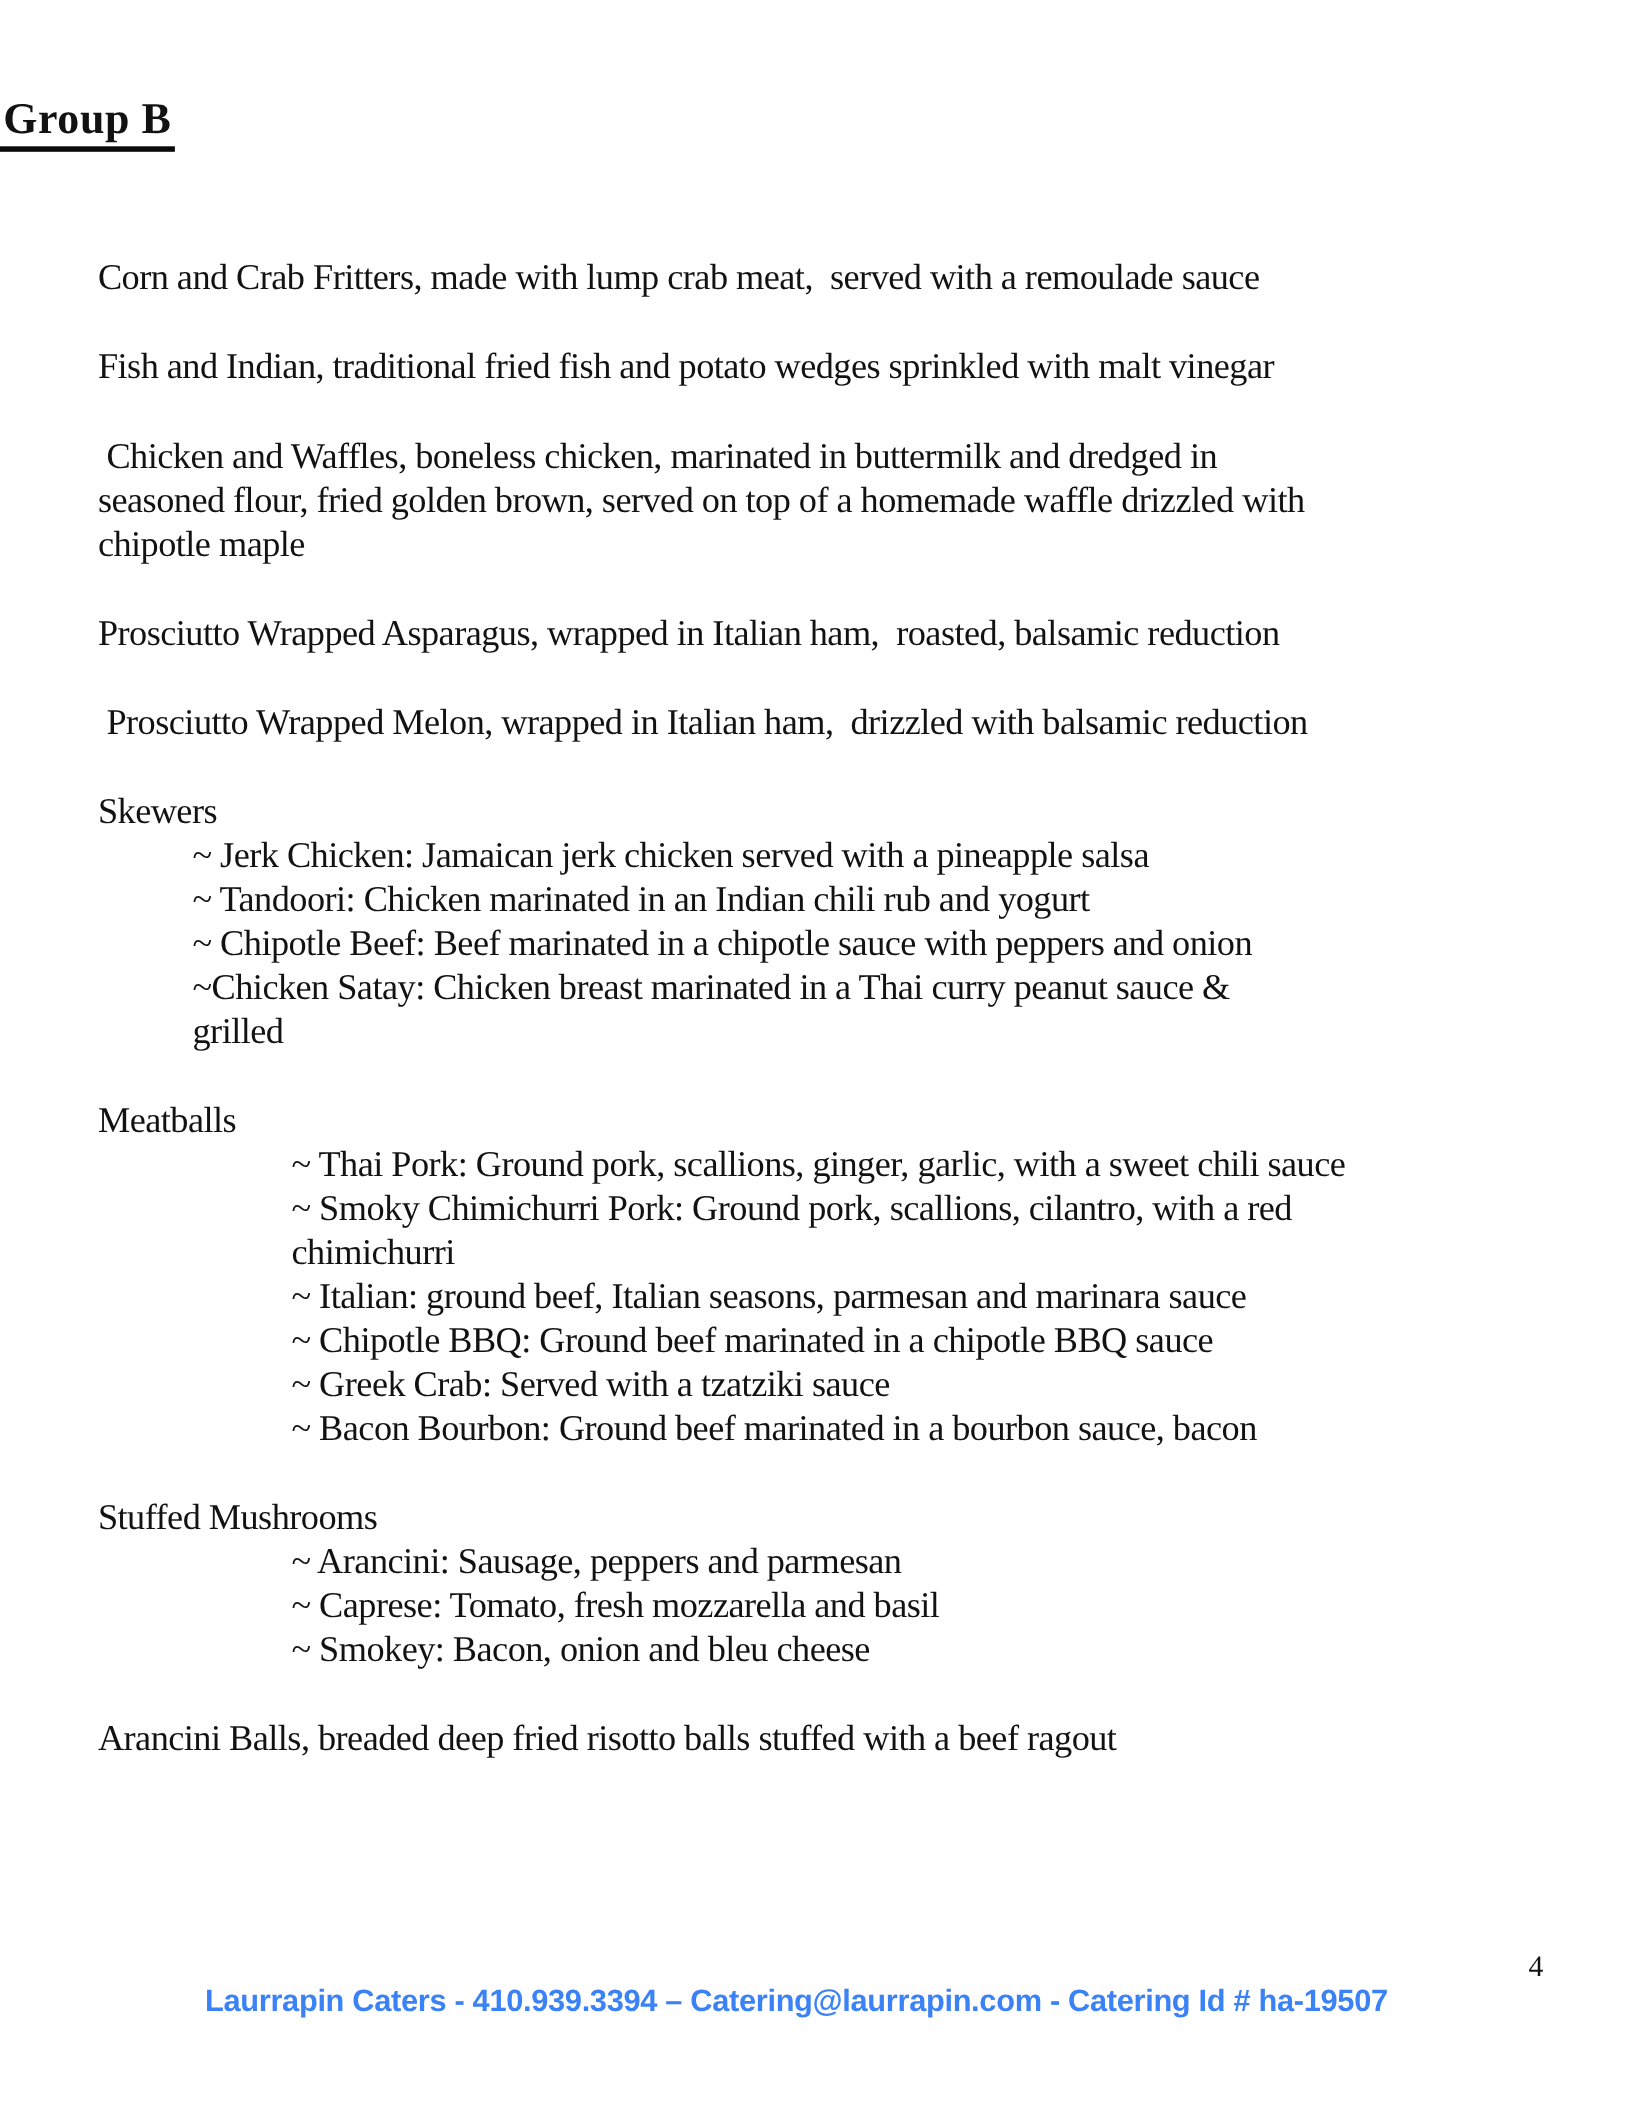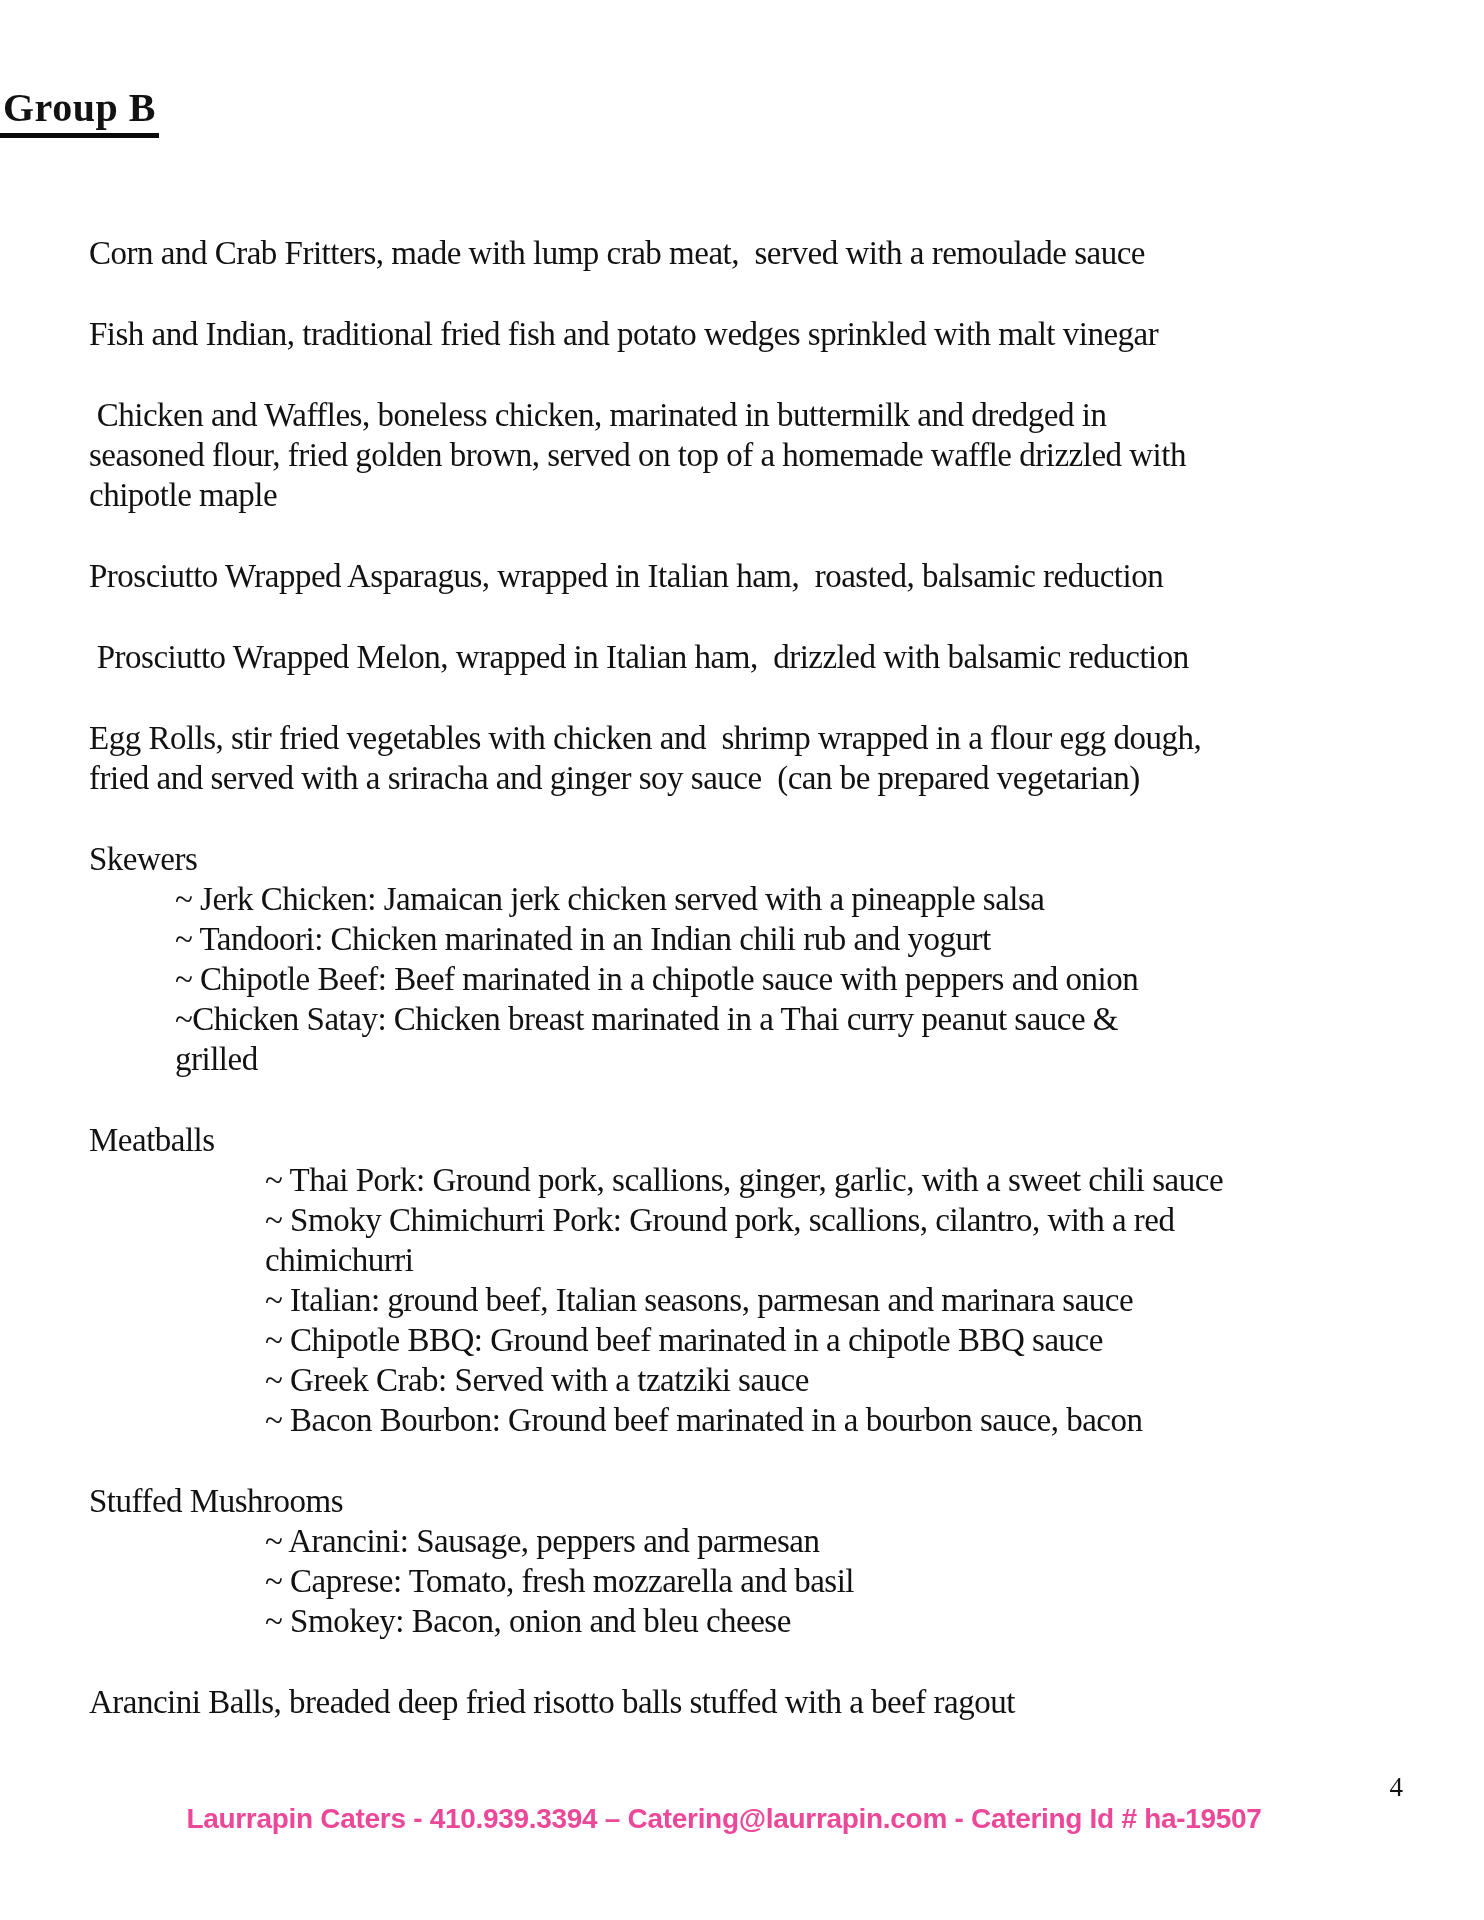--- a/index.html
+++ b/index.html
@@ -68,40 +68,38 @@
     top: 1803px;
     left: 0;
     right: 0;
     padding-right: 36px;
     text-align: center;
     font-family: "Liberation Sans", sans-serif;
     font-weight: bold;
     font-size: 28px;
     line-height: 32px;
     letter-spacing: -0.3px;
-    color: #ec4899;
+    color: #3b82f6;
   }
 </style>
 </head>
 <body>
 
 <div class="page">
 
   <h1 class="title"><span class="title-text">Group B</span></h1>
 
   <div class="content" id="menu-content">
       <div class="block para">Corn and Crab Fritters, made with lump crab meat,  served with a remoulade sauce</div>
       <div class="block para">Fish and Indian, traditional fried fish and potato wedges sprinkled with malt vinegar</div>
       <div class="block para"> Chicken and Waffles, boneless chicken, marinated in buttermilk and dredged in
 seasoned flour, fried golden brown, served on top of a homemade waffle drizzled with
 chipotle maple</div>
       <div class="block para">Prosciutto Wrapped Asparagus, wrapped in Italian ham,  roasted, balsamic reduction</div>
       <div class="block para"> Prosciutto Wrapped Melon, wrapped in Italian ham,  drizzled with balsamic reduction</div>
-      <div class="block para">Egg Rolls, stir fried vegetables with chicken and  shrimp wrapped in a flour egg dough,
-fried and served with a sriracha and ginger soy sauce  (can be prepared vegetarian)</div>
       <div class="block heading">Skewers</div>
       <div class="block item indent-1">~ Jerk Chicken: Jamaican jerk chicken served with a pineapple salsa</div>
       <div class="block item indent-1">~ Tandoori: Chicken marinated in an Indian chili rub and yogurt</div>
       <div class="block item indent-1">~ Chipotle Beef: Beef marinated in a chipotle sauce with peppers and onion</div>
       <div class="block item indent-1">~Chicken Satay: Chicken breast marinated in a Thai curry peanut sauce &amp;
 grilled</div>
       <div class="block heading">Meatballs</div>
       <div class="block item indent-2">~ Thai Pork: Ground pork, scallions, ginger, garlic, with a sweet chili sauce</div>
       <div class="block item indent-2">~ Smoky Chimichurri Pork: Ground pork, scallions, cilantro, with a red
 chimichurri</div>

